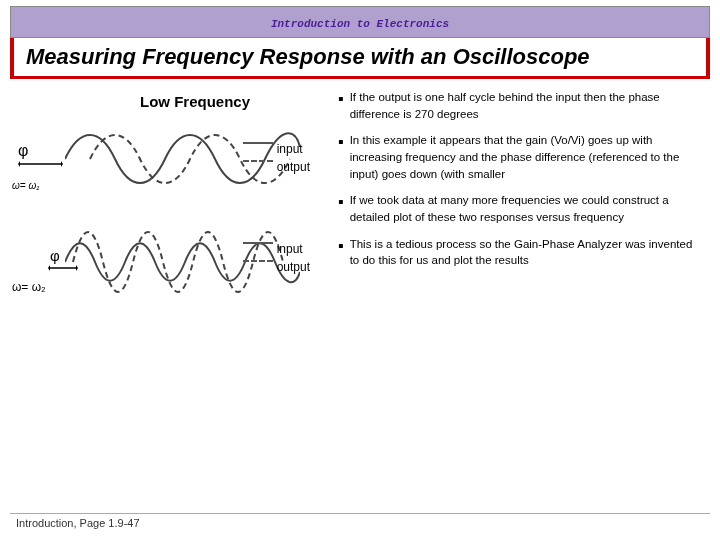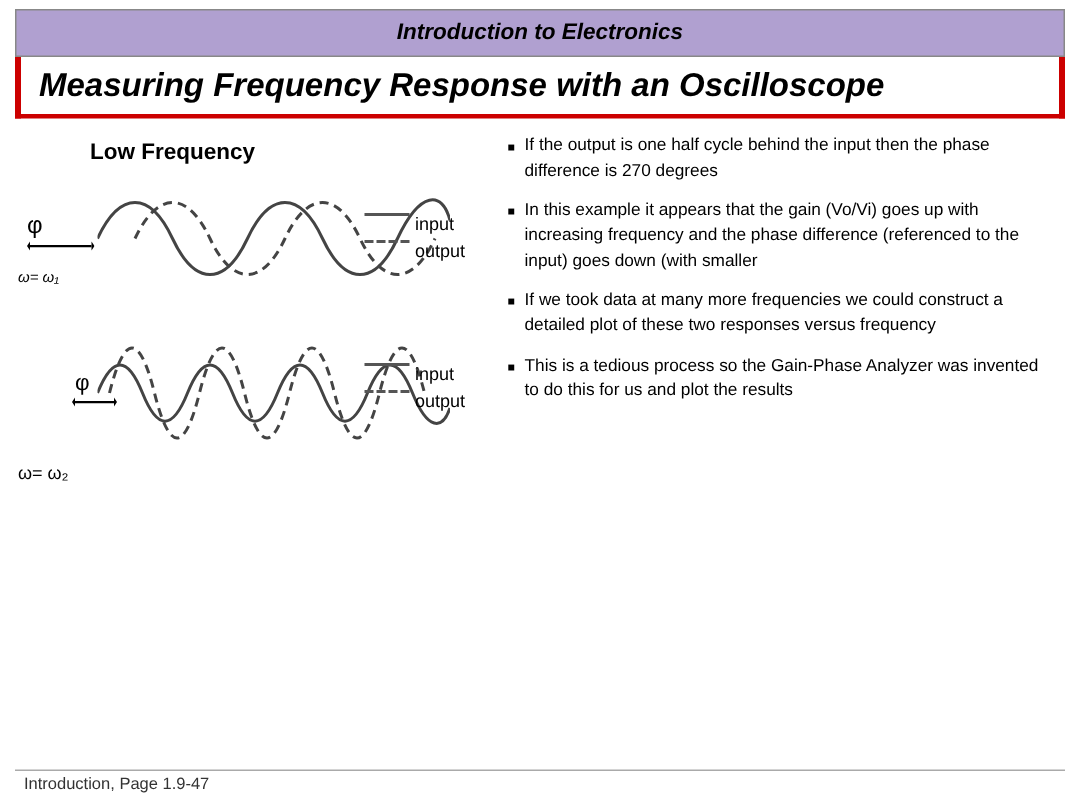--- a/index.html
+++ b/index.html
@@ -12,24 +12,25 @@
     }
 
     .title-bar {
       background: #b0a0d0;
       text-align: center;
       padding: 6px 10px;
       margin: 6px 10px 0 10px;
       border: 1px solid #888;
     }
     .title-bar span {
-      font-size: 15px;
-      font-weight: bold;
-      color: #000000;
+      font-size: 11px;
+      font-weight: bold;
+      color: #4c1d95;
       font-style: italic;
+      font-family: Liberation Mono, monospace;
     }
 
     .subtitle-bar {
       background: #fff;
       border-left: 4px solid #c00;
       border-right: 4px solid #c00;
       border-bottom: 3px solid #c00;
       margin: 0 10px;
       padding: 6px 12px;
     }
@@ -57,20 +58,21 @@
 
     .freq-section {
       margin-bottom: 10px;
     }
 
     .freq-label {
       font-size: 15px;
       font-weight: bold;
       margin-left: 50px;
       margin-bottom: 2px;
+      text-align: center;
     }
 
     .waveform-area {
       position: relative;
       height: 90px;
       width: 300px;
     }
 
     .phi-label {
       font-size: 16px;
@@ -216,21 +218,21 @@
       <div class="waveform-area" style="height:100px;">
 
         <div class="phi-label" style="top:35px;left:40px;font-size:15px;position:absolute;">φ</div>
 
         <svg style="position:absolute;left:38px;top:50px;" width="30" height="12">
           <line x1="2" y1="6" x2="28" y2="6" stroke="#000" stroke-width="1.5"></line>
           <polygon points="2,3 2,9 0,6" fill="#000"></polygon>
           <polygon points="28,3 28,9 30,6" fill="#000"></polygon>
         </svg>
 
-        <div style="position:absolute;left:2px;top:68px;font-size:12px;margin-top:28px;">ω= ω₂</div>
+        <div style="position:absolute;left:2px;top:68px;font-size:12px;">ω= ω₂</div>
 
         <svg style="position:absolute;left:55px;top:5px;" width="235" height="90">
 
           <path d="M 0,45 C 10,20 20,20 30,45 C 40,70 50,70 60,45 C 70,20 80,20 90,45 C 100,70 110,70 120,45 C 130,20 140,20 150,45 C 160,70 170,70 180,45 C 190,20 200,20 210,45 C 220,70 230,70 235,55" fill="none" stroke="#444" stroke-width="2"></path>
 
           <path d="M 8,45 C 18,5 28,5 38,45 C 48,85 58,85 68,45 C 78,5 88,5 98,45 C 108,85 118,85 128,45 C 138,5 148,5 158,45 C 168,85 178,85 188,45 C 198,5 208,5 218,45" fill="none" stroke="#444" stroke-width="2" stroke-dasharray="6,4"></path>
         </svg>
 
         <div style="position:absolute;right:0;top:30px;display:flex;flex-direction:column;gap:4px;">
           <div class="legend-item">

